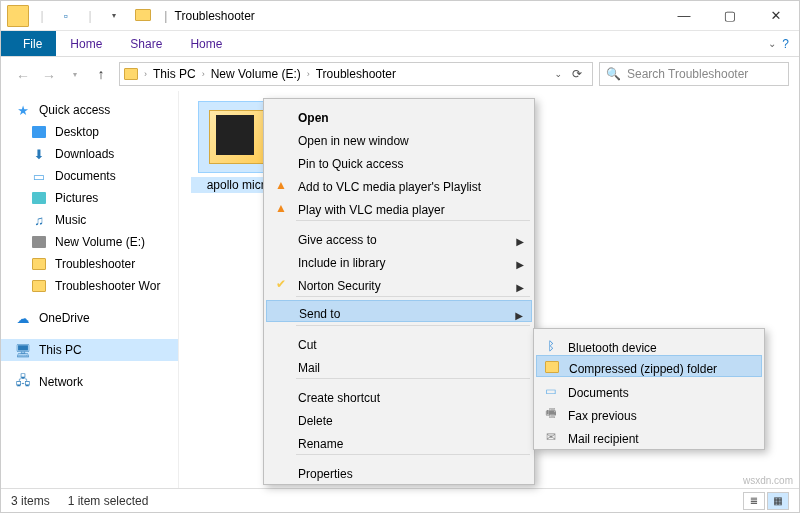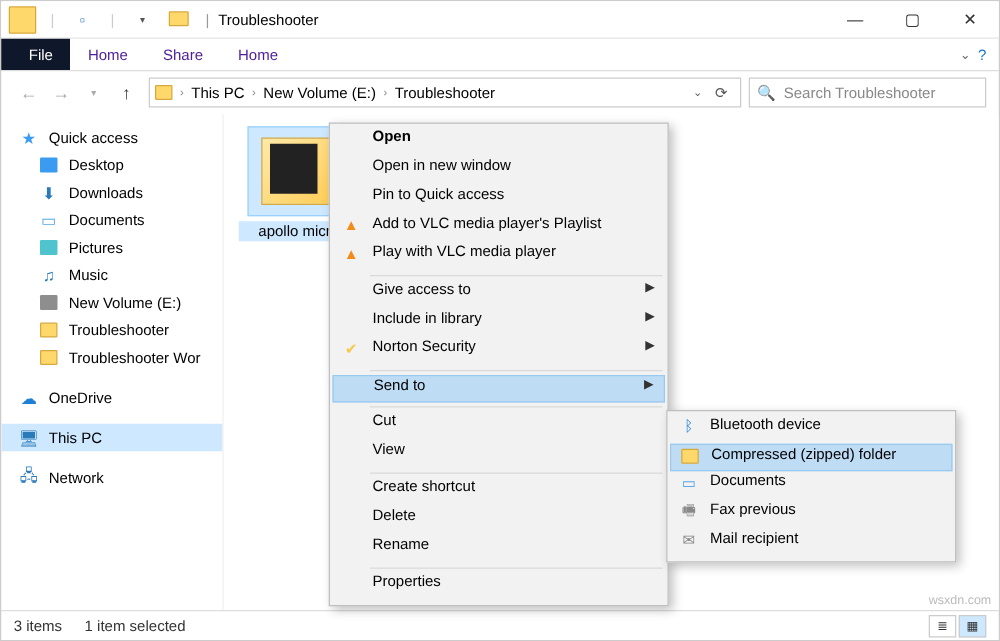--- a/index.html
+++ b/index.html
@@ -12,21 +12,21 @@
 .titlebar .qat span { width: 22px; height: 22px; display: flex; align-items: center; justify-content: center; }
 .titlebar .title { flex: 1; padding-left: 4px; font-size: 12px; }
 .titlebar .title .foldericon { display: inline-block; width: 16px; height: 12px; margin-right: 6px; vertical-align: -1px; }
 .titlebar .title .sep { color: #999; margin: 0 4px; }
 .wincontrols { display: flex; }
 .wincontrols div { width: 46px; height: 30px; display: flex; align-items: center; justify-content: center; font-size: 13px; color: #333; }
 
 
 .ribbon { height: 26px; display: flex; align-items: stretch; border-bottom: 1px solid #ddd; }
 .ribbon .tab { padding: 0 14px; display: flex; align-items: center; font-size: 12px; color: #4c1d95; }
-.ribbon .filetab { background: #0f172a; color: #fff; padding-left: 22px; }
+.ribbon .filetab { background: #0369a1; color: #fff; padding-left: 22px; }
 .ribbon .expand { margin-left: auto; display: flex; align-items: center; padding-right: 10px; gap: 6px; color: #666; }
 .ribbon .expand span { display:inline-block; }
 
 
 .navbar { height: 34px; display: flex; align-items: center; gap: 6px; padding: 4px 10px; }
 .navarrows { display: flex; gap: 2px; }
 .navarrows div { width: 24px; height: 24px; display: flex; align-items: center; justify-content: center; color: #aaa; font-size: 14px; }
 .navarrows .active { color: #333; }
 .addr { flex: 1; height: 24px; border: 1px solid #ccc; display: flex; align-items: center; padding: 0 4px; gap: 4px; font-size: 12px; overflow: hidden; }
 .addr .crumb { display: flex; align-items: center; gap: 2px; white-space: nowrap; }
@@ -48,21 +48,21 @@
 .content { flex: 1; position: relative; background: #fff; }
 .folderitem { position: absolute; left: 12px; top: 10px; width: 96px; text-align: center; }
 .folderitem .thumb { width: 82px; height: 72px; margin: 0 auto; background: #cde8ff; border: 1px solid #99d1ff; display: flex; align-items: center; justify-content: center; }
 .folderitem .thumb .inner { width: 60px; height: 54px; background: linear-gradient(135deg,#ffe9a8 0,#fc5 100%); border: 1px solid #d6a93f; position: relative; }
 .folderitem .thumb .inner::after { content:''; position:absolute; left:6px; top:4px; width:38px; height:40px; background:#222; }
 .folderitem .label { margin-top: 4px; font-size: 12px; background: #cde8ff; padding: 1px 2px; overflow: hidden; white-space: nowrap; }
 
 
 .ctxmenu { position: absolute; background: #f2f2f2; border: 1px solid #bfbfbf; box-shadow: 3px 3px 8px rgba(0,0,0,.25); font-size: 12px; padding: 3px 2px; }
 .ctxmenu.main { left: 262px; top: 97px; width: 272px; }
-.ctxmenu .row { display: flex; align-items: flex-start; height: 23px; padding: 0 28px 0 32px; position: relative; white-space: nowrap; }
+.ctxmenu .row { display: flex; align-items: flex-end; height: 23px; padding: 0 28px 0 32px; position: relative; white-space: nowrap; }
 .ctxmenu .row.hl { background: #bfdcf5; border: 1px solid #99c9ef; height: 22px; }
 .ctxmenu .row .ico { position: absolute; left: 6px; width: 18px; height: 18px; display: flex; align-items: center; justify-content: center; }
 .ctxmenu .row .arrow { position: absolute; right: 8px; font-size: 10px; color: #333; }
 .ctxmenu .sep { height: 1px; background: #d9d9d9; margin: 3px 2px 3px 30px; }
 
 .ctxmenu.sub { left: 532px; top: 327px; width: 232px; }
 
 
 .statusbar { height: 24px; border-top: 1px solid #ddd; display: flex; align-items: center; padding: 0 10px; gap: 18px; font-size: 12px; color: #333; }
 .statusbar .right { margin-left: auto; display: flex; gap: 2px; }
@@ -250,21 +250,21 @@
     <div class="sep"></div>
     <div class="row hl">
         <span>Send to</span>
         <span class="arrow">▶</span>
       </div>
     <div class="sep"></div>
     <div class="row">
         <span>Cut</span>
       </div>
     <div class="row">
-        <span>View</span>
+        <span>Mail</span>
       </div>
     <div class="sep"></div>
     <div class="row">
         <span>Create shortcut</span>
       </div>
     <div class="row">
         <span>Delete</span>
       </div>
     <div class="row">
         <span>Rename</span>

